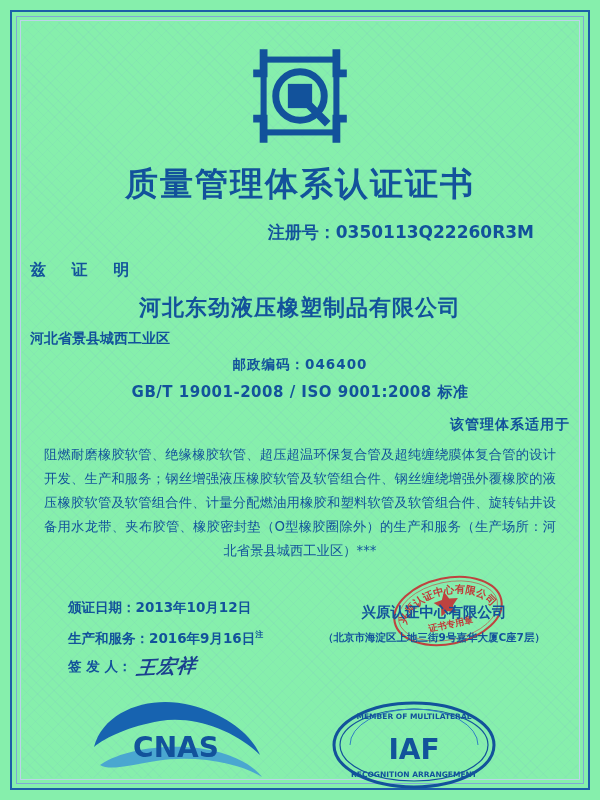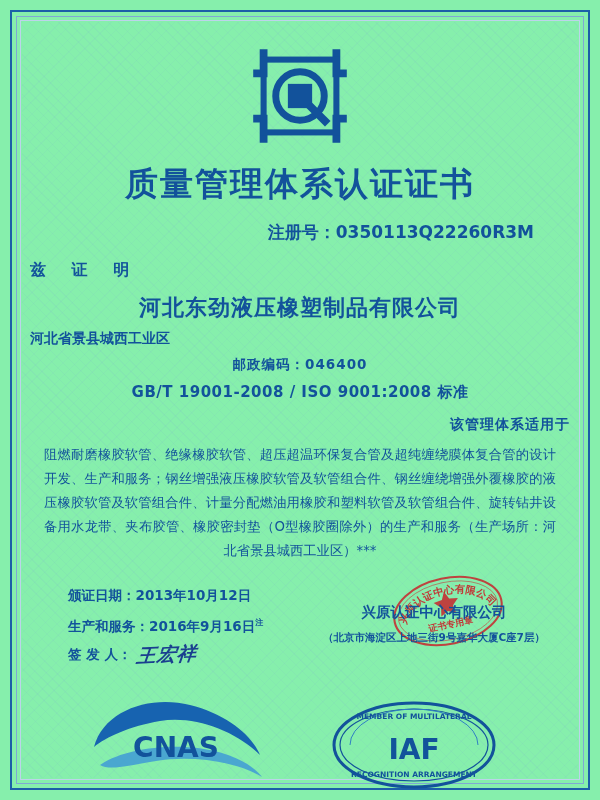--- a/index.html
+++ b/index.html
@@ -149,21 +149,21 @@
 
   
   .lower {
     position: relative;
     margin-top: 18px;
     height: 108px;
   }
   .dates {
     position: absolute;
     left: 38px;
-    top: 0;
+    top: 12px;
     font-size: 13.5px;
     color: #12529b;
     font-weight: bold;
     line-height: 28px;
   }
   .dates .sup {
     font-size: 8px;
     vertical-align: super;
   }
   .sign-row {

